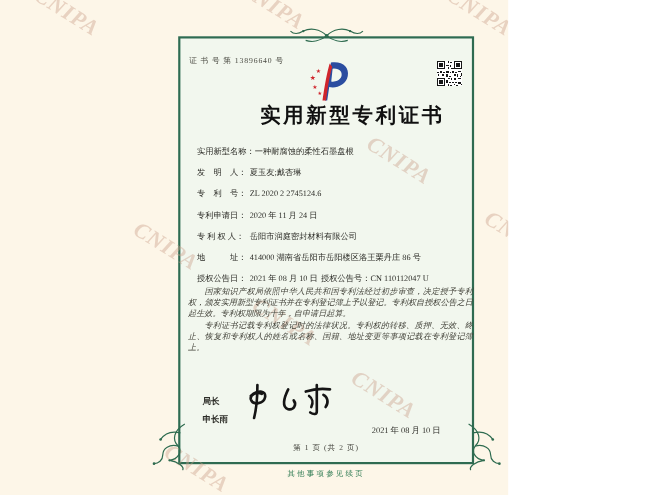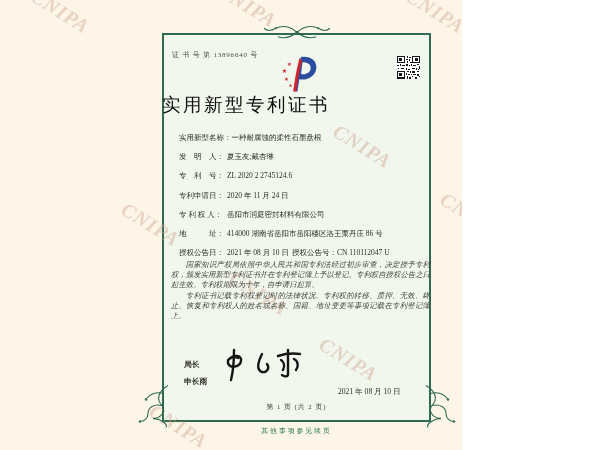--- a/index.html
+++ b/index.html
@@ -13,22 +13,22 @@
       letter-spacing:1px;color:rgba(203,160,139,0.42);transform:rotate(32deg);
       white-space:nowrap;pointer-events:none;}
   
   .frame{position:absolute;z-index:1;left:162px;top:33px;width:269px;height:389px;
          border:2px solid #2f6b51;background:#f2f7ee;}
   .orn{position:absolute;z-index:3;}
   
   .certno{position:absolute;z-index:4;left:172px;top:50px;font-size:7px;letter-spacing:0.8px;color:#4a4a42;}
   .logo{position:absolute;z-index:4;left:274px;top:52px;width:46px;height:42px;}
   .qr{position:absolute;z-index:4;left:397px;top:55px;width:23px;height:24px;}
-  .title{position:absolute;z-index:4;left:162px;top:92px;width:317px;
-         font-size:18.5px;font-weight:normal;letter-spacing:2.5px;color:#101010;}
+  .title{position:absolute;z-index:4;left:162px;top:92px;width:317px;text-align:center;
+         font-size:18.5px;font-weight:bold;letter-spacing:2.5px;color:#101010;}
   .fields{position:absolute;z-index:4;left:179px;top:128px;width:256px;}
   .frow{height:19.2px;line-height:19.2px;font-size:7.5px;color:#2c2c27;white-space:nowrap;}
   .flabel{display:inline-block;min-width:48px;}
   .fpair2{margin-left:3px;}
   .paras{position:absolute;z-index:4;left:171px;top:260px;width:259px;font-size:7.4px;
          line-height:10.2px;color:#45453c;font-style:italic;text-align:justify;}
   .paras p{margin:0;text-indent:2em;}
   .signer{position:absolute;z-index:4;left:184px;top:356px;font-size:7.8px;line-height:17px;color:#2c2c27;font-weight:bold;}
   .sig{position:absolute;z-index:4;left:218px;top:344px;width:100px;height:44px;}
   .issuedate{position:absolute;z-index:4;left:338px;top:387px;font-size:7.6px;color:#2c2c27;}

